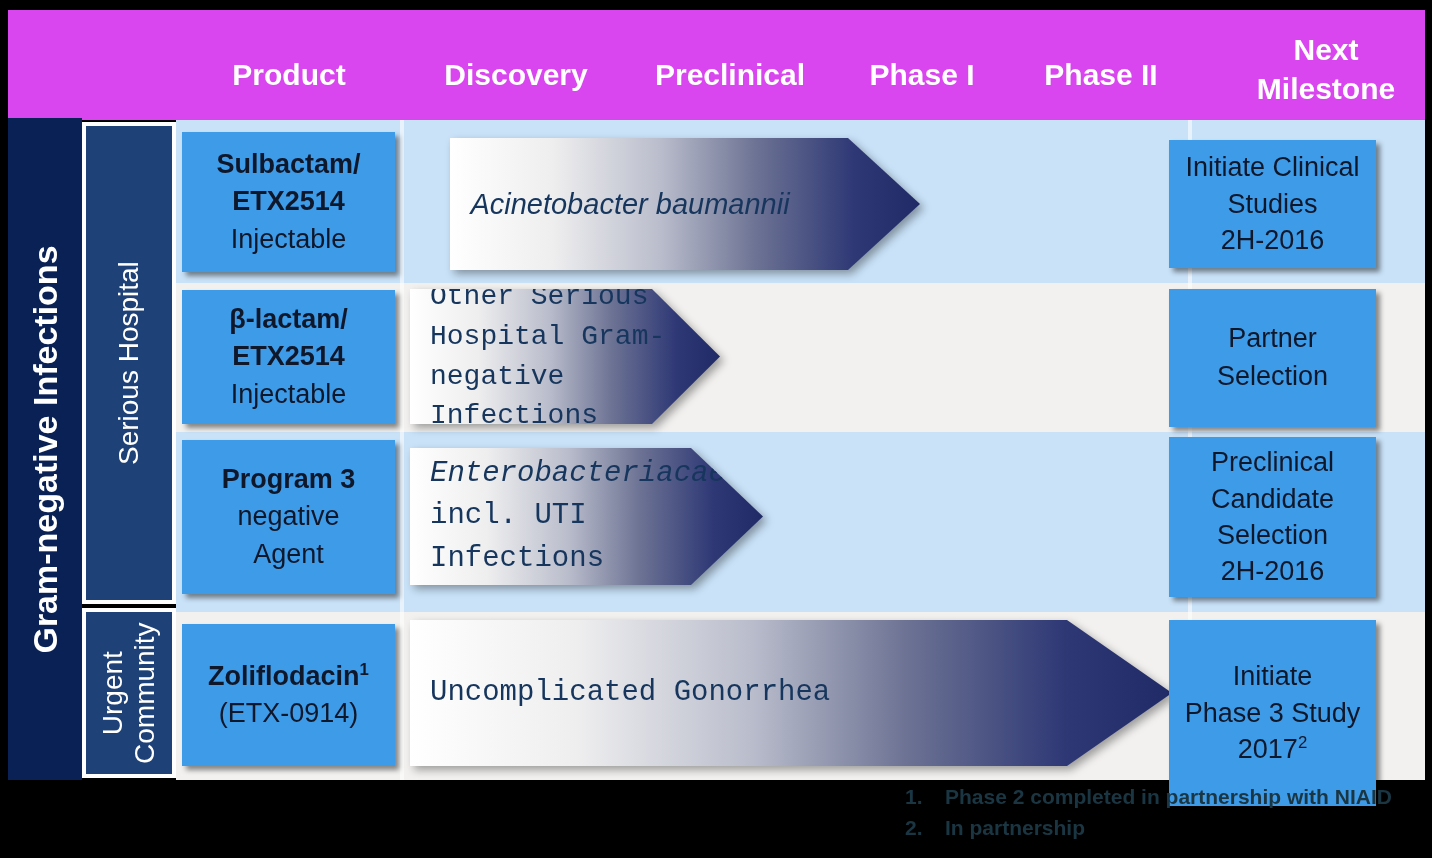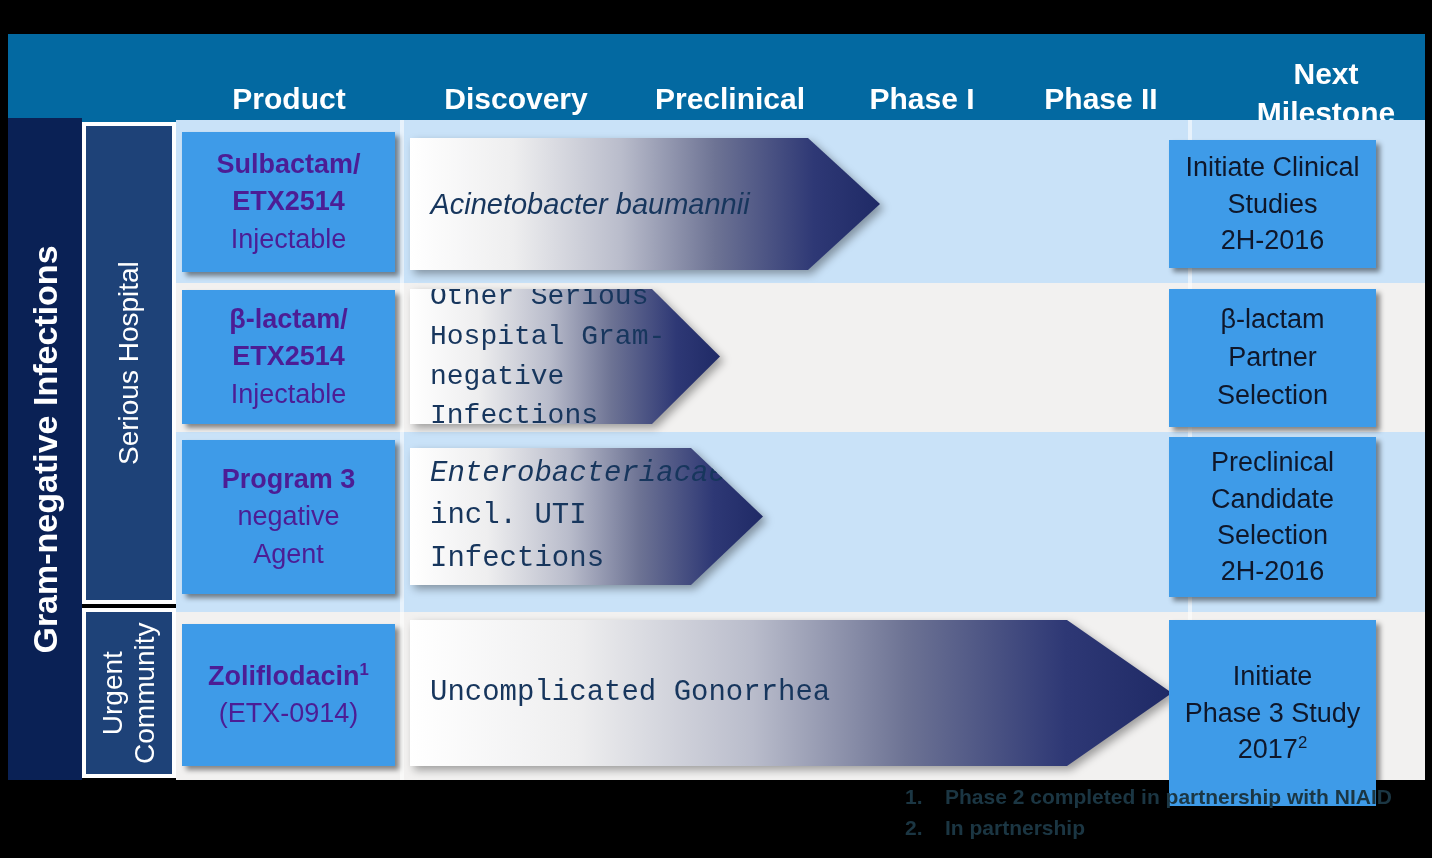--- a/index.html
+++ b/index.html
@@ -1,54 +1,54 @@
 <!DOCTYPE html>
 <html><head>
 <meta charset="utf-8">
 <style>
   html,body{margin:0;padding:0;background:#000;}
   .canvas{
     position:relative;width:1432px;height:858px;background:#000;
     font-family:"Liberation Sans", sans-serif;overflow:hidden;
   }
   
-  .hdr{position:absolute;left:8px;top:10px;width:1417px;height:110px;background:#0369a1;margin-top:24px;}
+  .hdr{position:absolute;left:8px;top:10px;width:1417px;height:110px;background:#d946ef;}
   .hdr-label{position:absolute;color:#fff;font-weight:bold;font-size:30px;
     transform:translateX(-50%);top:48px;white-space:nowrap;}
   .hdr-label.two-line{top:20px;width:200px;text-align:center;line-height:1.3;white-space:normal;}
   
   .left-bar{position:absolute;left:8px;top:118px;width:74px;height:662px;background:#0a2155;
     display:flex;align-items:center;justify-content:center;}
   .left-bar .vtext{color:#fff;font-weight:bold;font-size:34px;}
   .vtext{transform:rotate(-90deg);white-space:nowrap;text-align:center;}
   .group{position:absolute;left:82px;width:94px;background:#1e4278;border:4px solid #fff;
     box-sizing:border-box;display:flex;align-items:center;justify-content:center;}
   .group .vtext{color:#fff;font-size:28px;line-height:1.15;}
   
   .rowbg{position:absolute;left:176px;width:1249px;}
   .row-blue{background:#c9e2f8;}
   .row-gray{background:#f2f1f0;}
   .vsep{position:absolute;top:120px;height:660px;width:4px;background:rgba(255,255,255,0.55);}
   
-  .pbox{position:absolute;left:182px;width:213px;background:#3e9be8;color:#4c1d95;
+  .pbox{position:absolute;left:182px;width:213px;background:#3e9be8;color:#0f172a;
     display:flex;flex-direction:column;justify-content:center;text-align:center;
     font-size:27px;line-height:1.38;box-shadow:4px 4px 5px rgba(0,0,0,0.45);}
   .pbox .b{font-weight:bold;}
   .mbox{position:absolute;left:1169px;width:207px;background:#3e9be8;color:#0f172a;
     display:flex;flex-direction:column;justify-content:center;text-align:center;
     font-size:27px;line-height:1.4;box-shadow:4px 4px 5px rgba(0,0,0,0.45);}
   sup{font-size:0.62em;}
   
   .arrow-wrap{position:absolute;left:410px;filter:drop-shadow(4px 4px 4px rgba(0,0,0,0.35));}
   .arrow{width:100%;height:100%;
     background:linear-gradient(to right,#ffffff 0%,#eeeeef 22%,#b9bccb 45%,#6d7394 65%,#2e3875 86%,#1f2a66 100%);
     clip-path:polygon(0 0,calc(100% - var(--tip)) 0,100% 50%,calc(100% - var(--tip)) 100%,0 100%);
     display:flex;flex-direction:column;justify-content:center;
     color:#17365d;font-size:29px;line-height:1.45;}
-  .arrow.center{text-align:center;align-items:flex-start;}
+  .arrow.center{text-align:center;align-items:flex-start;margin-left:40px;}
   .arrow.center .txt{width:360px;text-align:center;}
   .arrow.left{padding-left:20px;box-sizing:border-box;text-align:left;font-family:Liberation Mono, monospace;}
   .it{font-style:italic;}
   
   .footnotes{position:absolute;left:905px;top:785px;color:#1b3643;font-weight:bold;font-size:21px;}
   .fn-line{display:flex;margin-bottom:7px;}
   .fn-num{width:40px;}
 </style>
 </head>
 <body>
@@ -108,21 +108,20 @@
     <div>Injectable</div>
   </div>
   <div class="arrow-wrap" style="top:289px;width:310px;height:135px">
     <div class="arrow left" style="--tip:68px;font-size:28px;line-height:1.42">
       <div>Other Serious</div>
       <div>Hospital Gram-</div>
       <div>negative Infections</div>
     </div>
   </div>
   <div class="mbox" style="top:289px;height:138px">
-    <div>β-lactam</div>
     <div>Partner</div>
     <div>Selection</div>
   </div>
 
   <div class="pbox" style="top:440px;height:154px">
     <div class="b">Program 3</div>
     <div>negative</div>
     <div>Agent</div>
   </div>
   <div class="arrow-wrap" style="top:448px;width:353px;height:137px">

